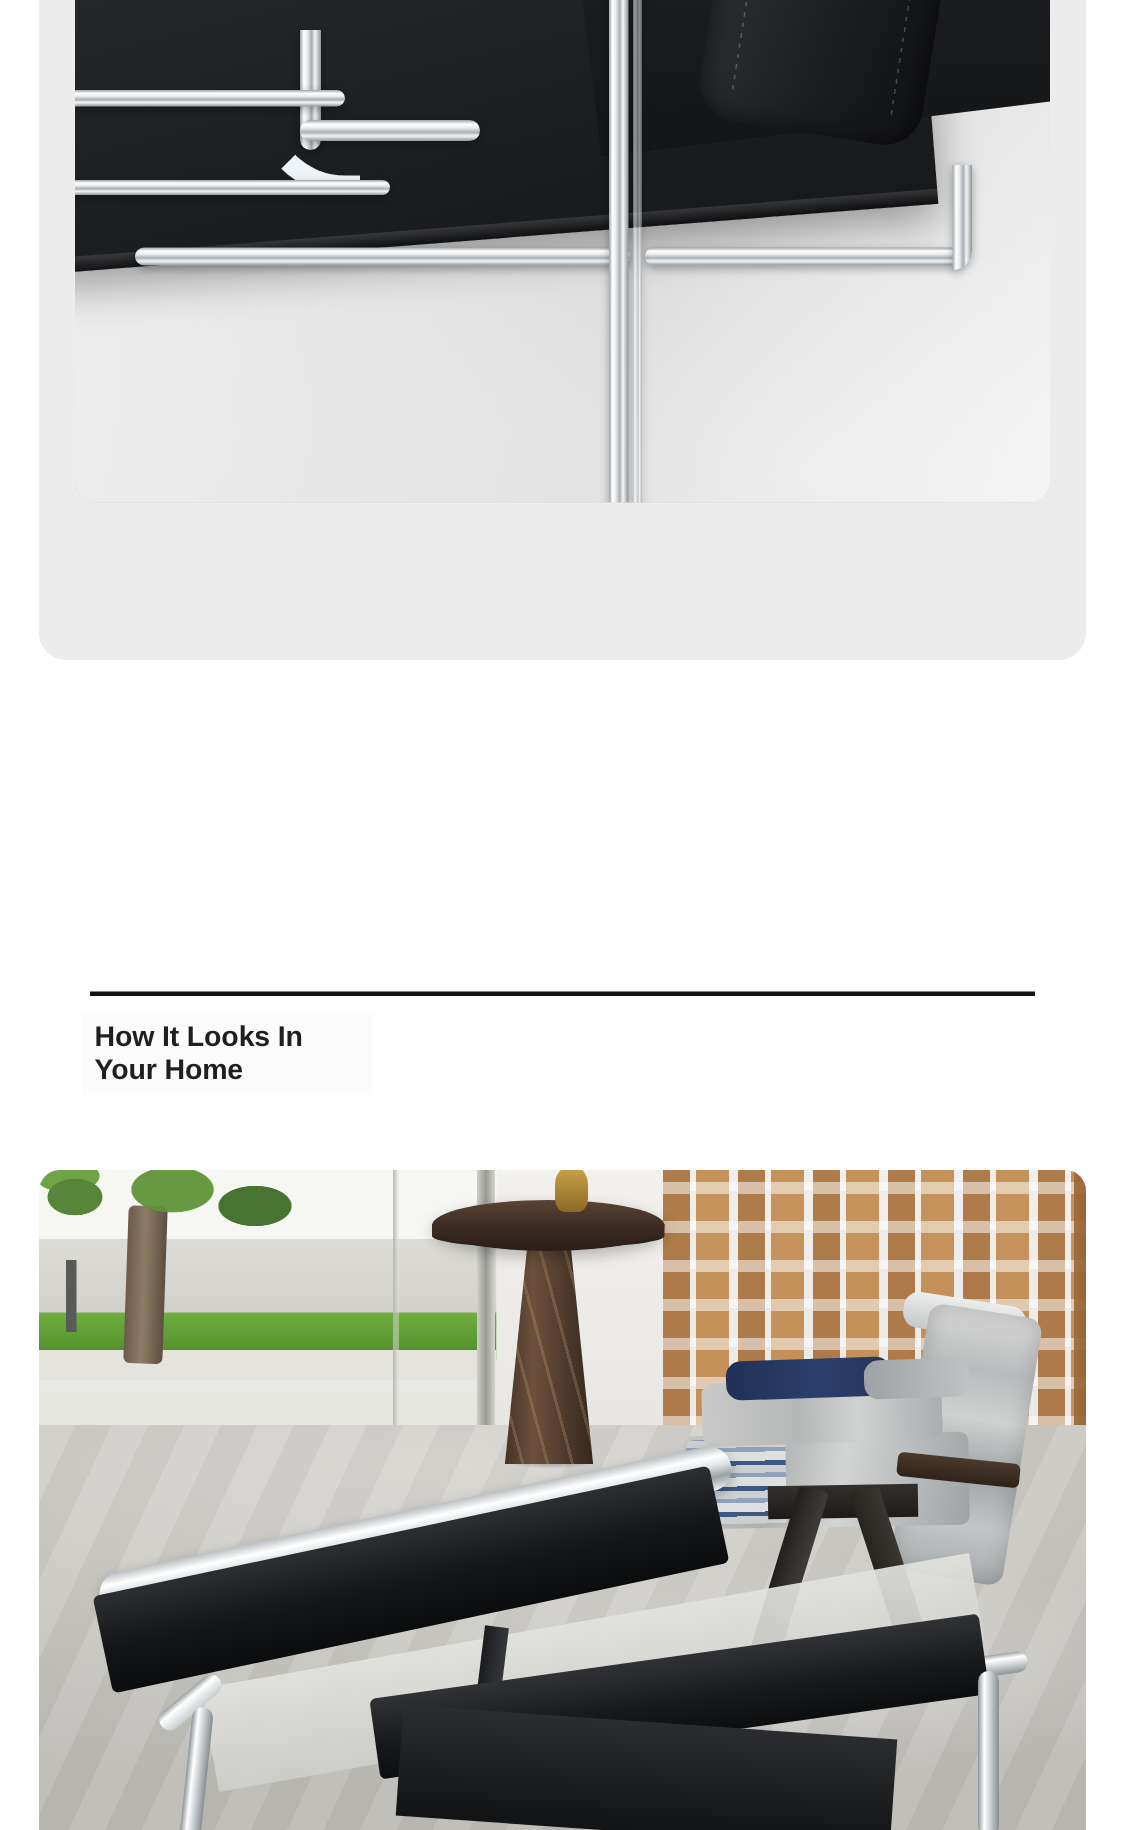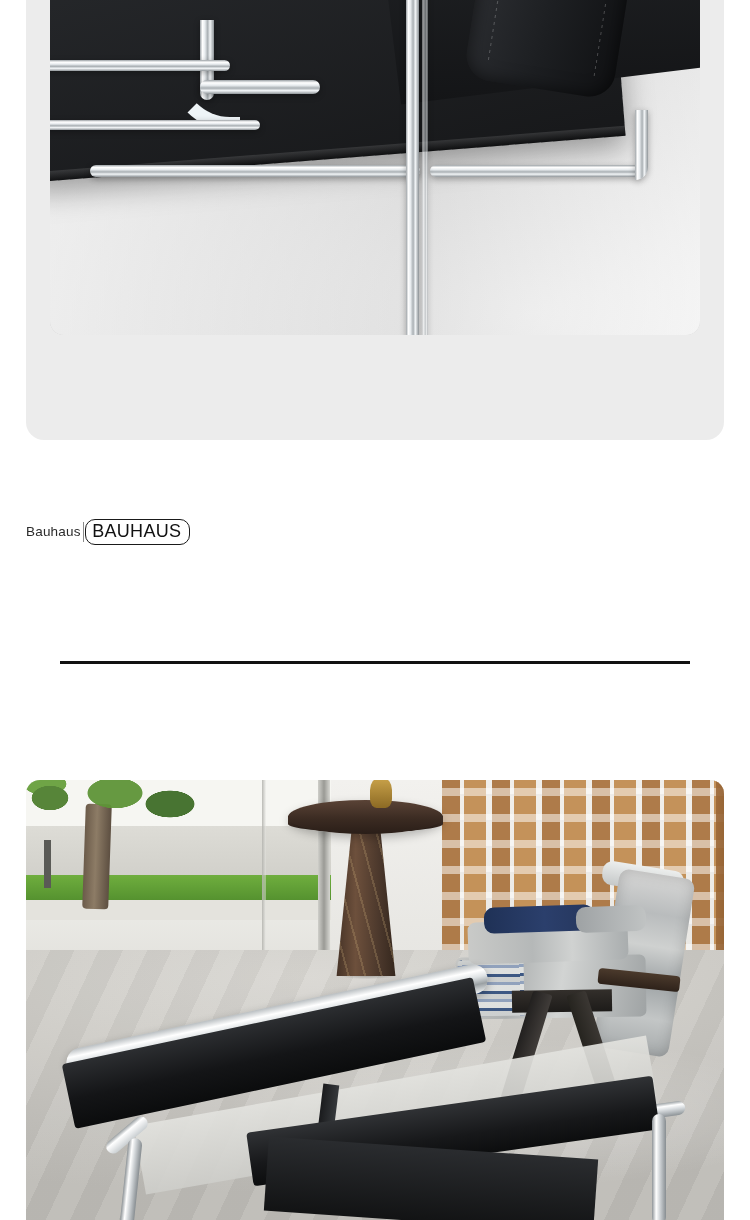--- a/index.html
+++ b/index.html
@@ -461,29 +461,27 @@
         <div class="tube h t-bottom"></div>
         <div class="tube h t-bottom2"></div>
         <div class="tube t-rightcurve"></div>
 
         <div class="tube t-vert"></div>
         <div class="tube t-vert2"></div>
       </div>
     </div>
   </div>
 
-  <div class="brand-row">
-    <span class="brand-small">Bauhaus</span>
-    <span class="brand-caret"></span>
-    <span class="brand-pill">BAUHAUS</span>
+
+
+  <div class="divider"></div>
+
+  <div class="subhead-wrap">
+    <h2 class="subhead"><span>How It Looks In</span><br><span>Your Home</span></h2>
   </div>
-
-
-  <div class="divider"></div>
-
 
   <div class="room-photo">
     <div class="rp">
 
       <div class="backwall"></div>
 
       <div class="window">
         <div class="sky"></div>
         <div class="road"></div>
         <div class="grass"></div>

